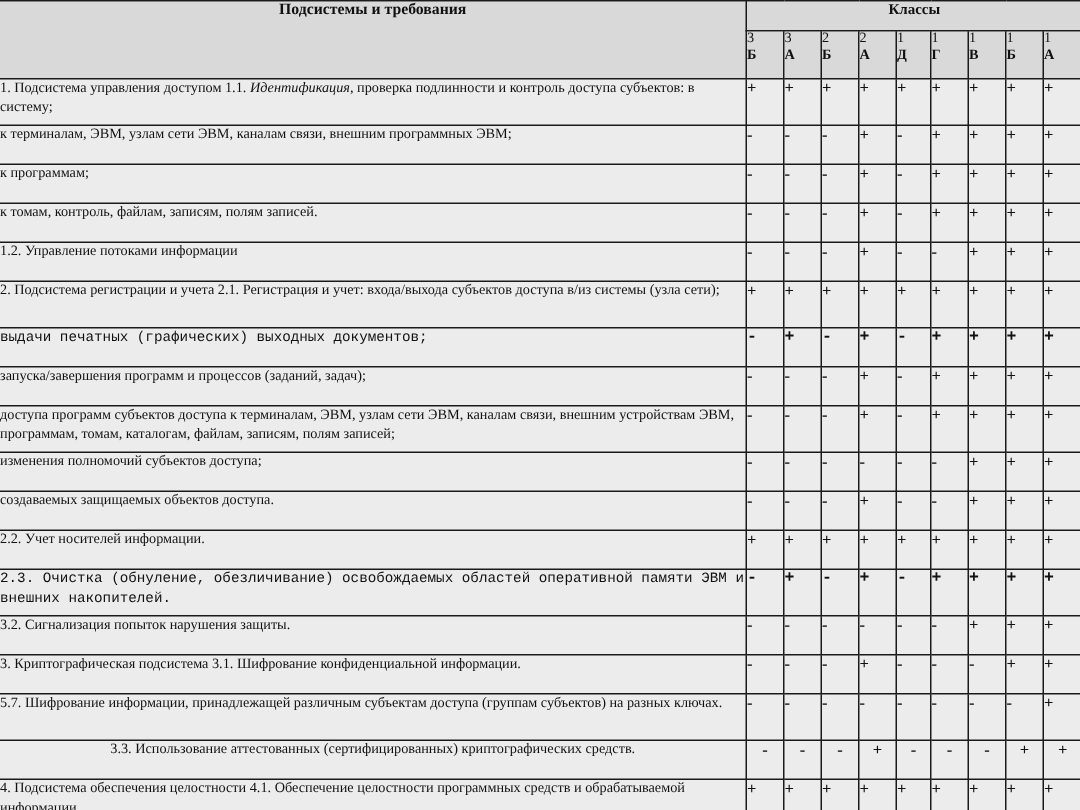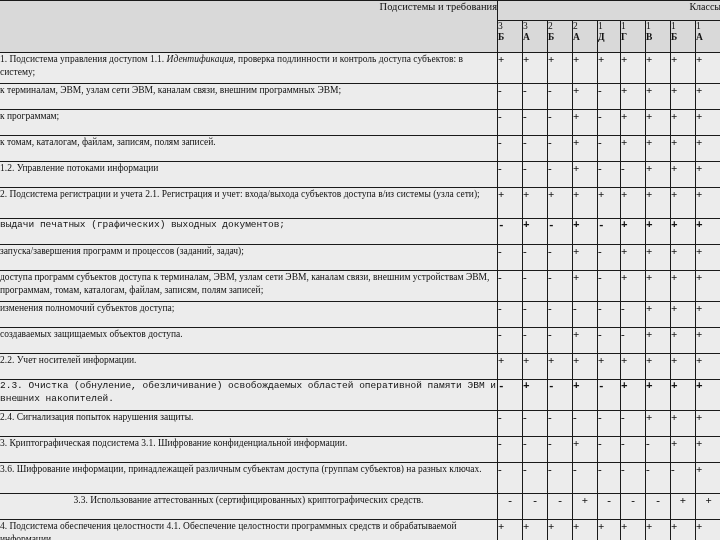--- a/index.html
+++ b/index.html
@@ -23,22 +23,22 @@
       top: 0;
     }
     table.req td, table.req th {
       border: 1px solid #1a1a1a;
       padding: 0;
       vertical-align: top;
       overflow: hidden;
     }
     th {
       background: #d9d9d9;
-      font-weight: normal;
-      text-align: right;
+      font-weight: bold;
+      text-align: center;
     }
     th.title-cell {
       font-size: 10.5px;
       vertical-align: middle;
       padding-left: 8px;
       height: 51px;
     }
     th.classes-cell {
       font-size: 10px;
       height: 19px;
@@ -164,21 +164,21 @@
         <td class="mark-cell">-</td>
         <td class="mark-cell">-</td>
         <td class="mark-cell">+</td>
         <td class="mark-cell">-</td>
         <td class="mark-cell">+</td>
         <td class="mark-cell">+</td>
         <td class="mark-cell">+</td>
         <td class="mark-cell">+</td>
       </tr>
       <tr class="r1" style="height: 19px;">
-        <td class="text-cell"><span>к томам, каталогам, файлам, записям, полям записей.</span></td>
+        <td class="text-cell"><span>к томам, контроль, файлам, записям, полям записей.</span></td>
         <td class="mark-cell">-</td>
         <td class="mark-cell">-</td>
         <td class="mark-cell">-</td>
         <td class="mark-cell">+</td>
         <td class="mark-cell">-</td>
         <td class="mark-cell">+</td>
         <td class="mark-cell">+</td>
         <td class="mark-cell">+</td>
         <td class="mark-cell">+</td>
       </tr>
@@ -284,21 +284,21 @@
         <td class="mark-cell">+</td>
         <td class="mark-cell">-</td>
         <td class="mark-cell">+</td>
         <td class="mark-cell">-</td>
         <td class="mark-cell">+</td>
         <td class="mark-cell">+</td>
         <td class="mark-cell">+</td>
         <td class="mark-cell">+</td>
       </tr>
       <tr class="r1" style="height: 19px;">
-        <td class="text-cell"><span>2.4. Сигнализация попыток нарушения защиты.</span></td>
+        <td class="text-cell"><span>3.2. Сигнализация попыток нарушения защиты.</span></td>
         <td class="mark-cell">-</td>
         <td class="mark-cell">-</td>
         <td class="mark-cell">-</td>
         <td class="mark-cell">-</td>
         <td class="mark-cell">-</td>
         <td class="mark-cell">-</td>
         <td class="mark-cell">+</td>
         <td class="mark-cell">+</td>
         <td class="mark-cell">+</td>
       </tr>
@@ -308,21 +308,21 @@
         <td class="mark-cell">-</td>
         <td class="mark-cell">-</td>
         <td class="mark-cell">+</td>
         <td class="mark-cell">-</td>
         <td class="mark-cell">-</td>
         <td class="mark-cell">-</td>
         <td class="mark-cell">+</td>
         <td class="mark-cell">+</td>
       </tr>
       <tr class="r2" style="height: 31px;">
-        <td class="text-cell"><span>3.6. Шифрование информации, принадлежащей различным субъектам доступа (группам субъектов) на разных ключах.</span></td>
+        <td class="text-cell"><span>5.7. Шифрование информации, принадлежащей различным субъектам доступа (группам субъектов) на разных ключах.</span></td>
         <td class="mark-cell">-</td>
         <td class="mark-cell">-</td>
         <td class="mark-cell">-</td>
         <td class="mark-cell">-</td>
         <td class="mark-cell">-</td>
         <td class="mark-cell">-</td>
         <td class="mark-cell">-</td>
         <td class="mark-cell">-</td>
         <td class="mark-cell">+</td>
       </tr>

